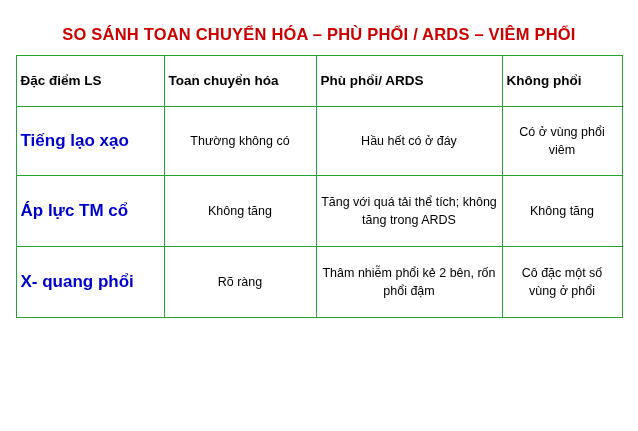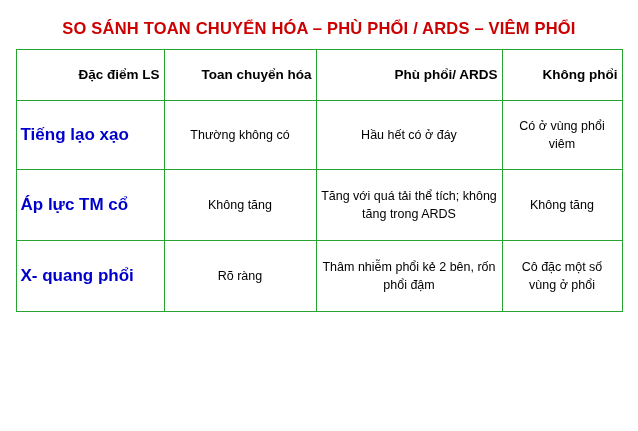--- a/index.html
+++ b/index.html
@@ -11,21 +11,21 @@
     height: 431px;
     background: #ffffff;
     font-family: "Liberation Sans", sans-serif;
     overflow: hidden;
   }
   .slide {
     position: relative;
     width: 638px;
     height: 367px;
     box-sizing: border-box;
-    padding: 6px;
+    padding: 12px;
   }
   .title {
     text-align: center;
     color: #cc0000;
     font-size: 16.5px;
     font-weight: bold;
     letter-spacing: 0.2px;
     padding: 13px 6px 11px 6px;
     line-height: 1.15;
   }
@@ -43,21 +43,21 @@
   }
   .col1 { width: 148px; }
   .col2 { width: 152px; }
   .col3 { width: 186px; }
   .col4 { width: 120px; }
 
   thead td {
     font-weight: bold;
     font-size: 13.5px;
     color: #000000;
-    text-align: right;
+    text-align: left;
     height: 40px;
   }
   .rowhead {
     font-weight: bold;
     font-size: 17px;
     color: #0000cc;
     text-align: left;
     padding-left: 9px;
   }
   .cell {

